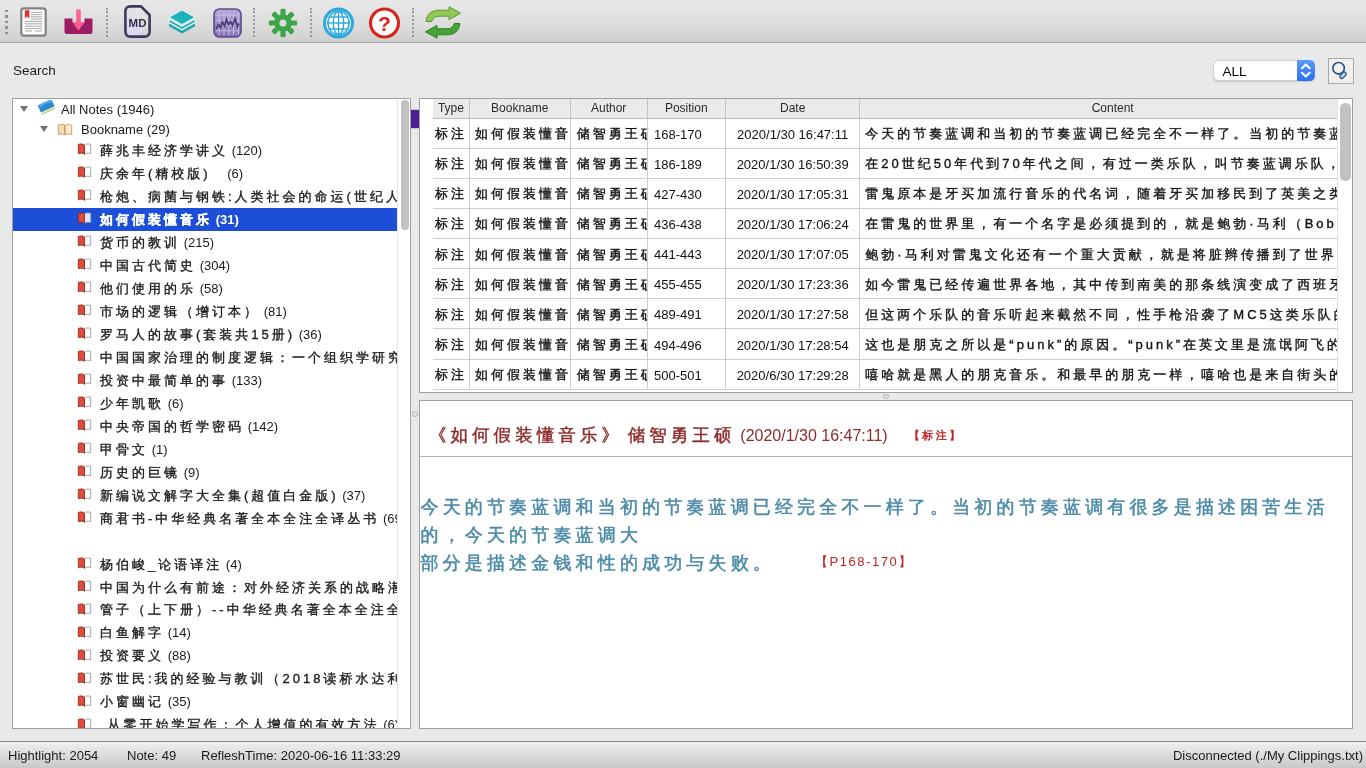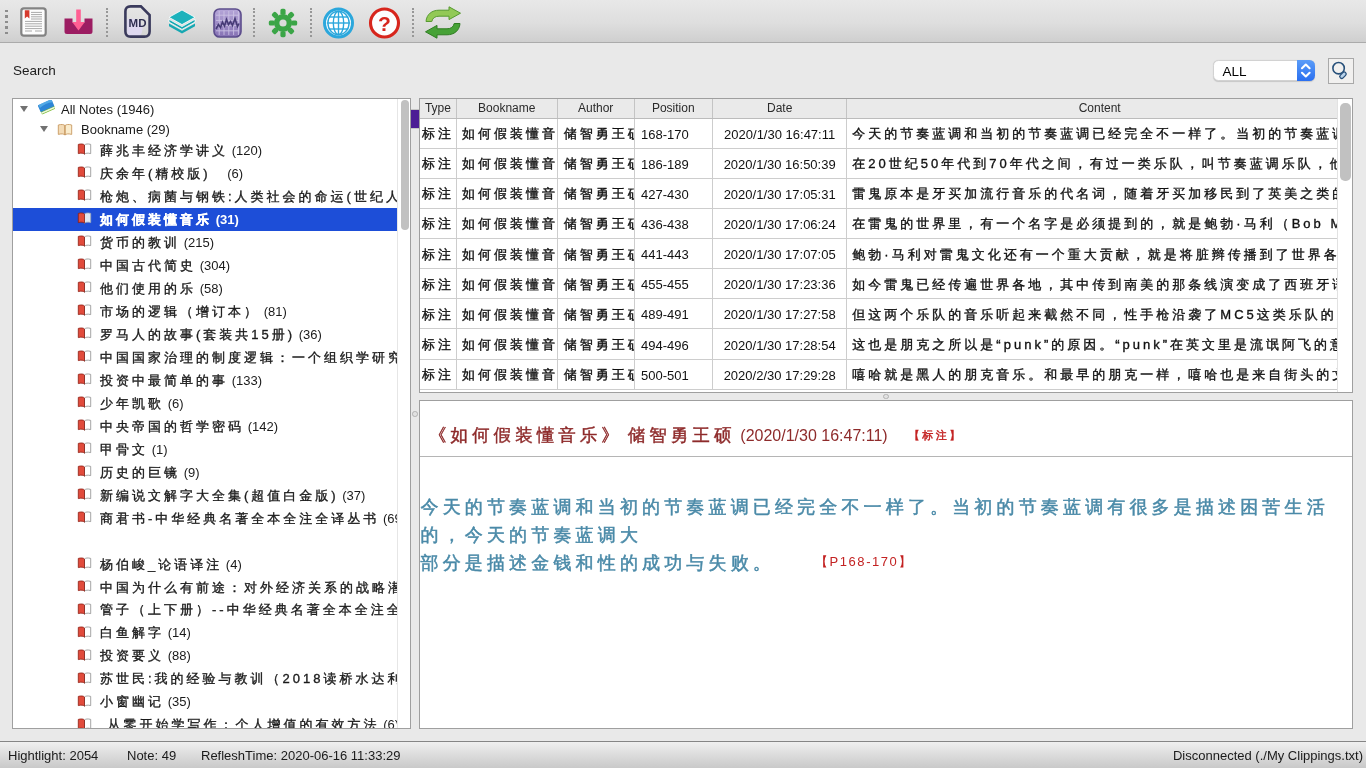--- a/index.html
+++ b/index.html
@@ -19,21 +19,21 @@
 #sbtn { position:absolute; left:1328px; top:58px; width:26px; height:26px; background:#f1f0ef; border:1.5px solid #a9a9a9; }
 #lp { position:absolute; left:11.5px; top:97.5px; width:399.5px; height:631px; background:#fff; border:1px solid #9f9f9f; overflow:hidden; }
 .trow { position:absolute; left:0; width:100%; height:22.77px; font-size:13px; color:#1a1a1a; }
 .trow.sel { background:#1d4ed8; color:#fff; font-weight:bold; }
 .ttxt { position:absolute; top:50%; transform:translateY(-50%); white-space:nowrap; }
 .tri { position:absolute; top:50%; margin-top:-2.8px; width:0; height:0;
   border-left:4.8px solid transparent; border-right:4.8px solid transparent; border-top:6.4px solid #727272; }
 .bicon { position:absolute; top:4px; }
 #lsb { position:absolute; left:384.5px; top:0; width:14px; height:100%; background:#fff; border-left:1px solid #e6e6e6; }
 #lsbt { position:absolute; left:2.5px; top:1px; width:8.5px; height:130px; border-radius:4.5px; background:#c1c1c1; }
-#tbl { position:absolute; left:419px; top:97.5px; width:934px; height:295.5px; background:#fff; border:1px solid #9f9f9f; overflow:hidden; }
+#tbl { position:absolute; left:419px; top:97.5px; width:934px; height:295.5px; background:#fff; border:1px solid #9f9f9f; overflow:hidden;padding-left:13px; }
 #tbl table { border-collapse:collapse; table-layout:fixed; width:933px; }
 #tbl th { height:19.5px; font-size:12px; font-weight:normal; color:#2b2b2b; background:#eaeaea;
   border-right:1px solid #c4c4c4; border-bottom:1px solid #bcbcbc; overflow:hidden; white-space:nowrap; }
 #tbl td { height:30.15px; font-size:13px; color:#111; padding-top:2px; border-right:1px solid #cdcdcd; border-bottom:1px solid #cdcdcd; overflow:hidden; white-space:nowrap; }
 #tbl td.c0 { text-align:center; }
 #tbl td.c1 { padding-left:5px; }
 #tbl td.c2 { padding-left:6px; }
 #tbl td.c3 { padding-left:6.5px; }
 #tbl td.c4 { text-align:center; }
 #tbl td.c5 { padding-left:5px; }
@@ -477,21 +477,21 @@
 <td class="c2"><span class="cj">储智勇王硕</span></td>
 <td class="c3">494-496</td>
 <td class="c4">2020/1/30 17:28:54</td>
 <td class="c5"><span class="cj">这也是朋克之所以是“punk”的原因。“punk”在英文里是流氓阿飞的意思，只不过...</span></td>
         </tr>
 <tr>
           <td class="c0"><span class="cj">标注</span></td>
 <td class="c1"><span class="cj">如何假装懂音乐</span></td>
 <td class="c2"><span class="cj">储智勇王硕</span></td>
 <td class="c3">500-501</td>
-<td class="c4">2020/2/30 17:29:28</td>
+<td class="c4">2020/6/30 17:29:28</td>
 <td class="c5"><span class="cj">嘻哈就是黑人的朋克音乐。和最早的朋克一样，嘻哈也是来自街头的文化，都是一...</span></td>
         </tr>
 </tbody>
     </table>
 <div id="tsb">
       <div id="tsbt"></div>
     </div>
 </div>
 <div id="det">
  <div id="dtitle"><span class="cj">《如何假装懂音乐》</span> <span class="cj">储智勇王硕</span> <span class="dt2">(2020/1/30 16:47:11)</span><span class="tag cj">【标注】</span></div>

